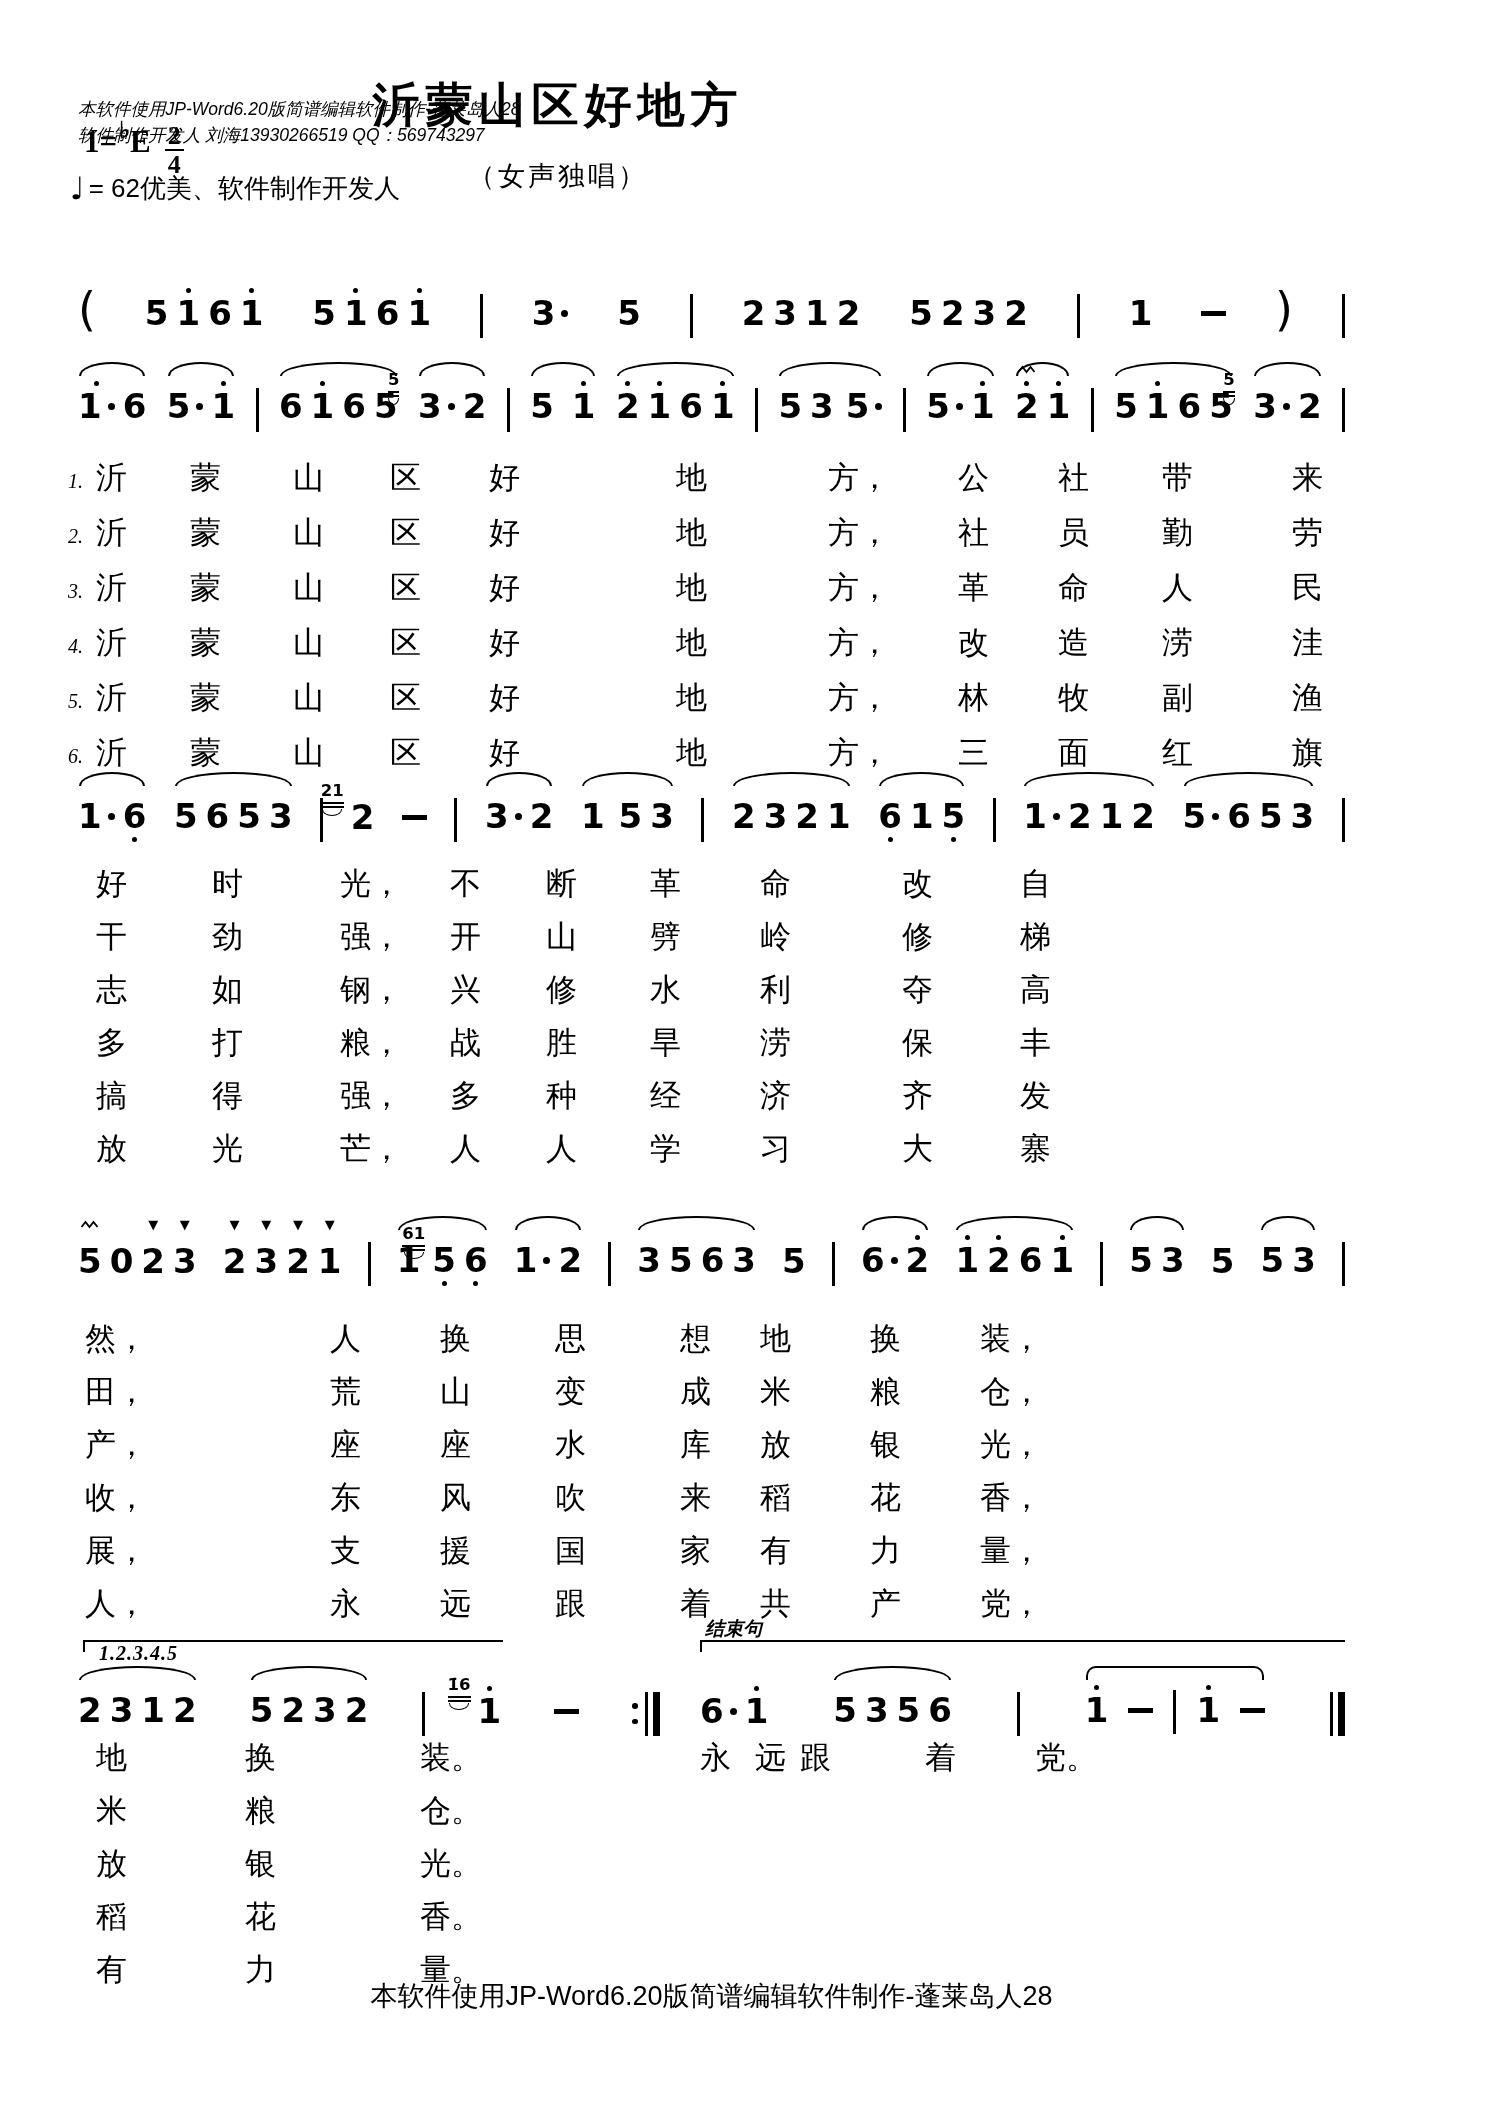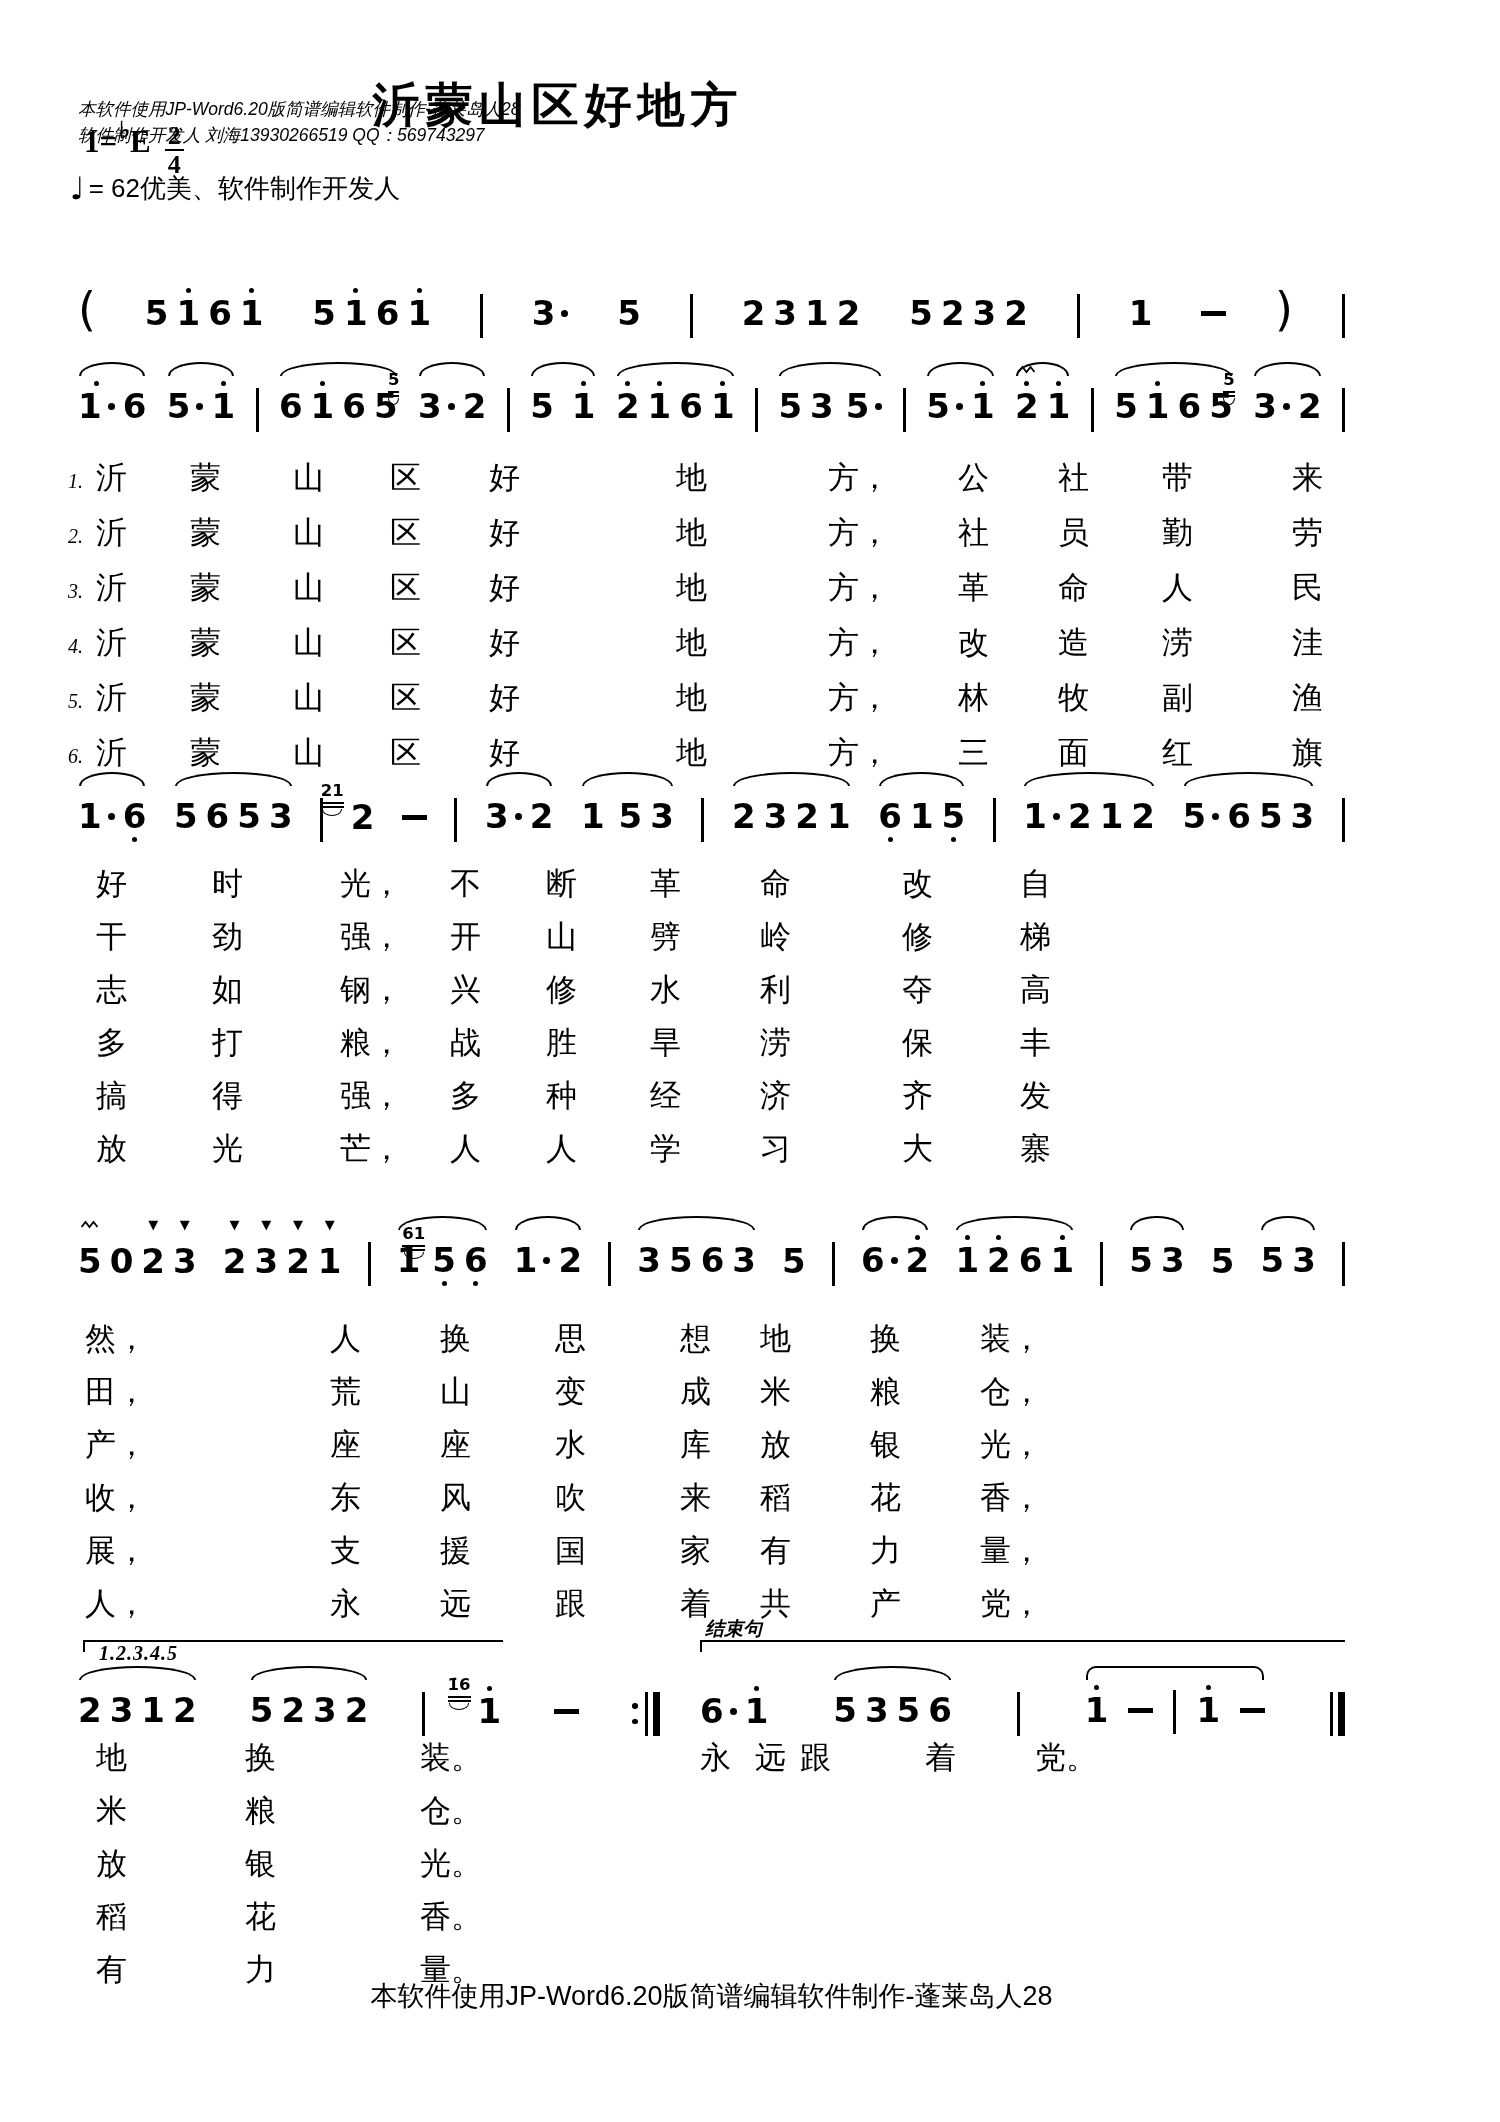--- a/index.html
+++ b/index.html
@@ -90,20 +90,21 @@
 <body>
 
 <div id="page">
 
   <div class="abs wm">
     <div>本软件使用JP-Word6.20版简谱编辑软件制作-蓬莱岛人28</div>
     <div>软件制作开发人 刘海13930266519 QQ：569743297</div>
   </div>
 
   <div class="abs title">沂蒙山区好地方</div>
+  <div class="abs subtitle">（女声独唱）</div>
 
 
   <div class="abs keysig">
     <span>1=</span>
       <span class="flat">♭</span>
       <span>E</span>
     <span class="meter">
       <span class="mtop">2</span>
       <span>4</span>
     </span>

